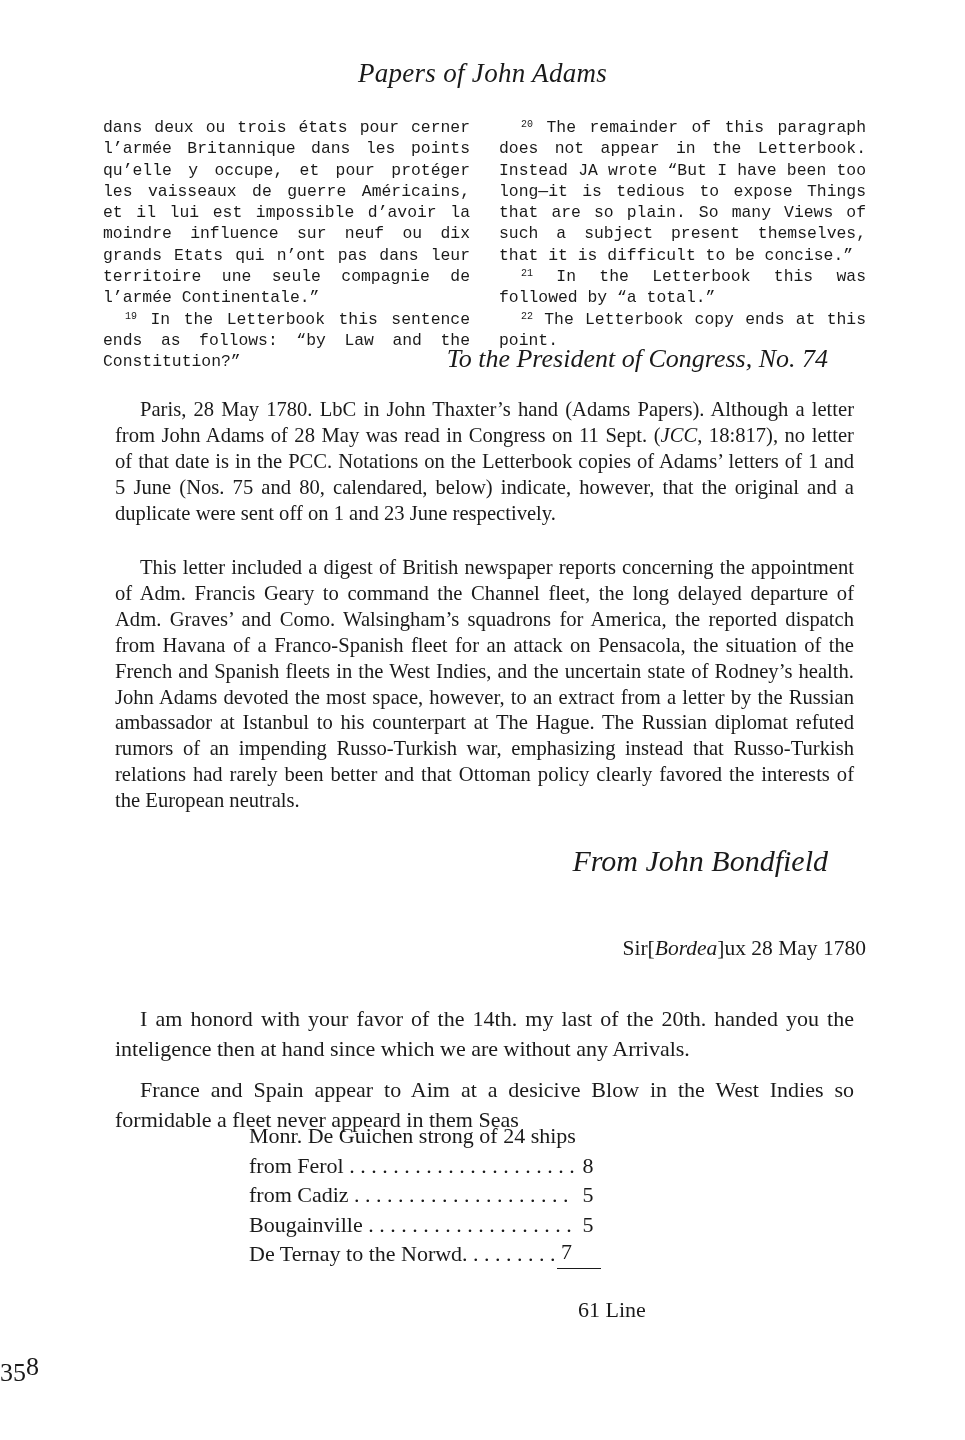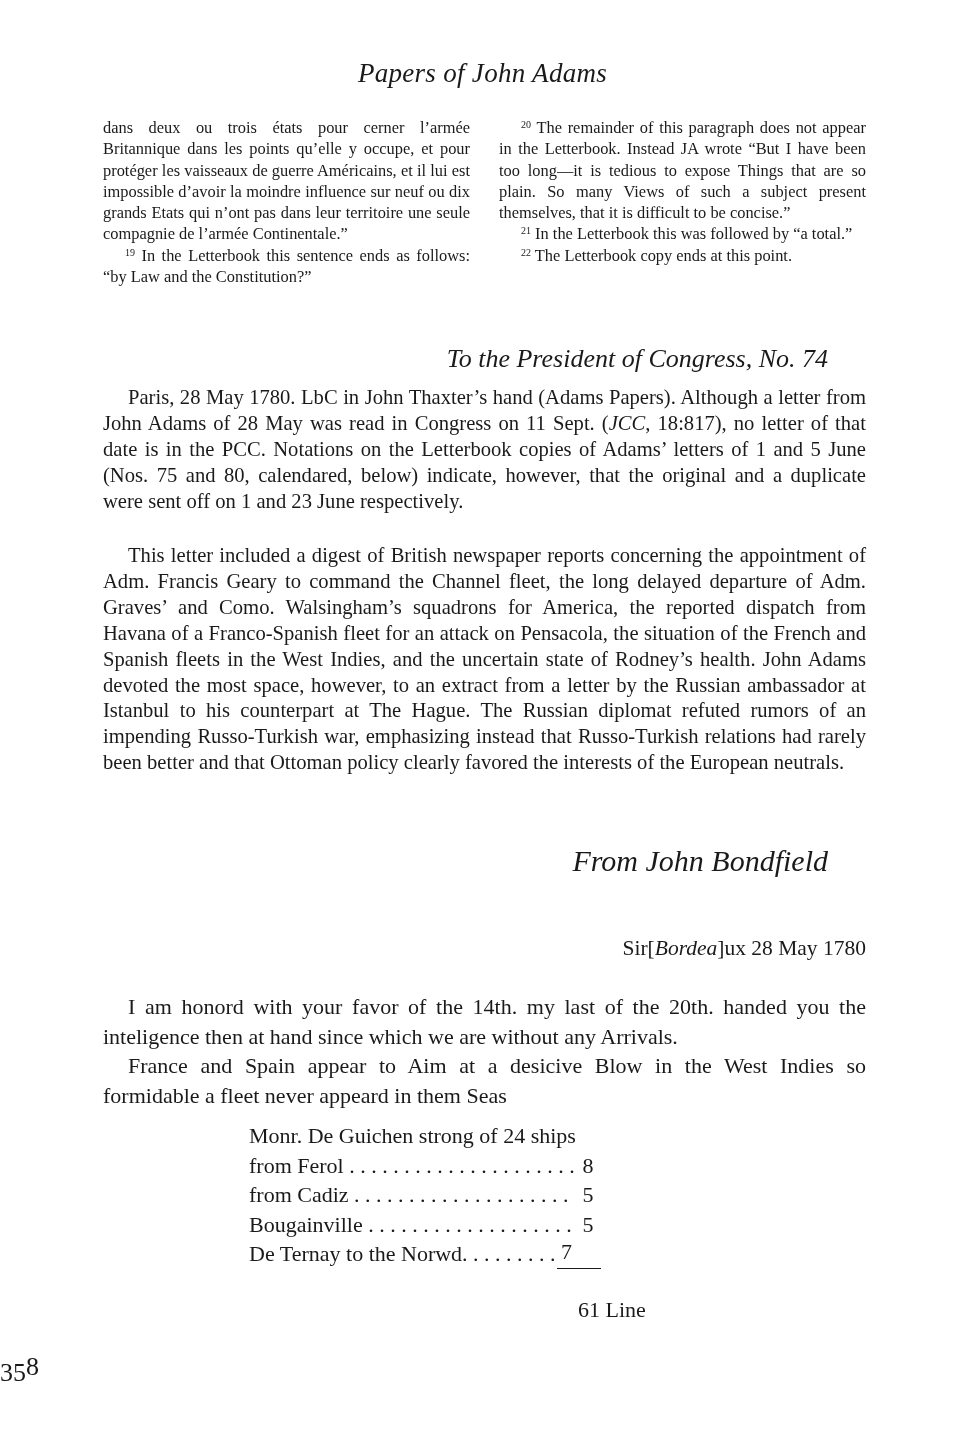--- a/index.html
+++ b/index.html
@@ -1,30 +1,30 @@
 <!DOCTYPE html>
 <html><head>
 <meta charset="utf-8">
 <style>
   html, body { margin: 0; padding: 0; background: #ffffff; }
   body { width: 965px; height: 1440px; position: relative; overflow: hidden;
          font-family: "Liberation Serif", "DejaVu Serif", serif; color: #1a1a1a; }
   .running-head { position: absolute; top: 58px; left: 0; width: 965px; text-align: center;
          font-style: italic; font-size: 27px; letter-spacing: 0.3px; }
   .notes { position: absolute; top: 117px; left: 103px; width: 763px; display: flex;
-         justify-content: space-between; font-size: 16.4px; line-height: 21.3px; }
+         justify-content: space-between; font-size: 16.4px; line-height: 21.3px; font-family: Liberation Mono, monospace; }
   .col { width: 367px; }
   .col p { margin: 0; text-align: justify; }
   .col p.ind { text-indent: 22px; }
   sup { font-size: 10px; vertical-align: 5px; line-height: 0; }
   .h2 { position: absolute; left: 0; width: 828px; text-align: right; font-size: 26px; font-style: italic; }
   .h2.t1 { top: 344px; }
   .h2.t2 { top: 844px; font-size: 30px; }
   .body-block { position: absolute; left: 103px; width: 763px; font-size: 20.6px; line-height: 25.9px; }
-  .body-block p { margin: 0; text-align: justify; text-indent: 25px; }
+  .body-block p { margin: 12px; text-align: justify; text-indent: 25px; }
   .b1 { top: 385px; }
   .b2 { top: 543px; font-family: Liberation Serif, serif; }
   .sal { position: absolute; top: 936px; left: 103px; width: 763px; font-size: 21.5px; display: flex; justify-content: flex-end; }
   .b3 { top: 992px; font-size: 22px; line-height: 29.5px; }
   .fleet { position: absolute; top: 1121px; left: 249px; font-size: 22px; line-height: 29.5px; }
   .fleet .row { display: flex; width: 352px; }
   .fleet .nm { flex: 1; overflow: hidden; white-space: nowrap; }
   .fleet .nm::after { content: " . . . . . . . . . . . . . . . . . . . . . . . . . . . . . . ."; }
   .fleet .num { width: 26px; text-align: center; }
   .fleet .last .num { border-bottom: 1.5px solid #1a1a1a; width: 44px; text-align: left; padding-left: 4px; box-sizing: border-box; line-height: 25px; }

